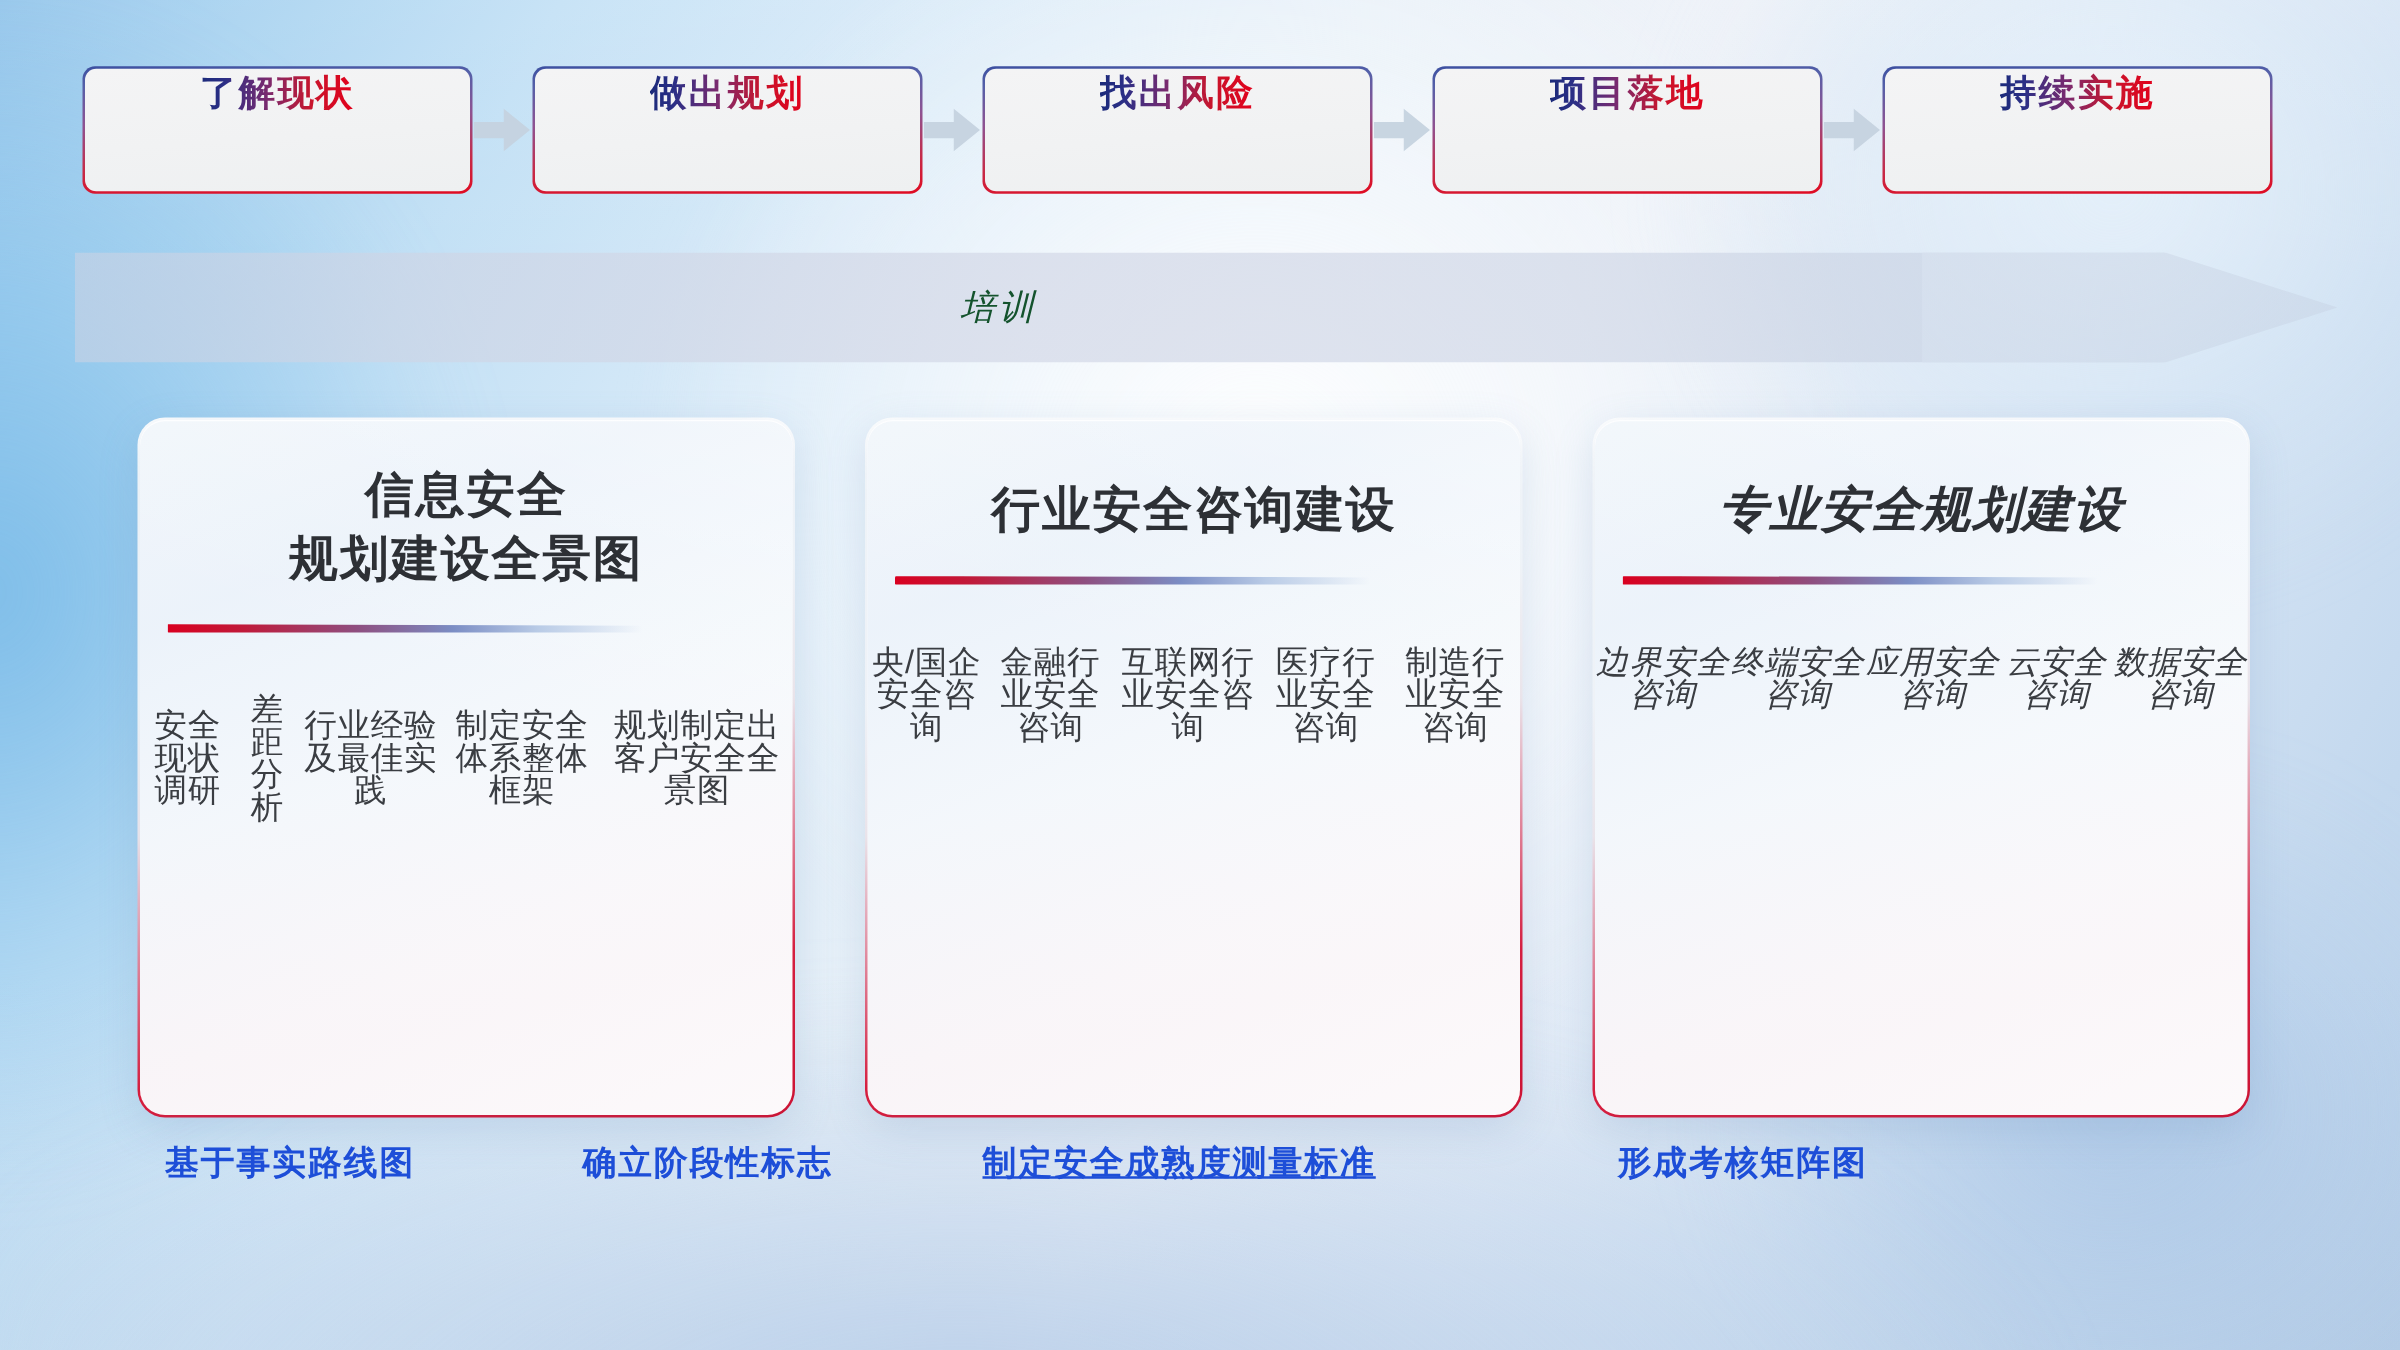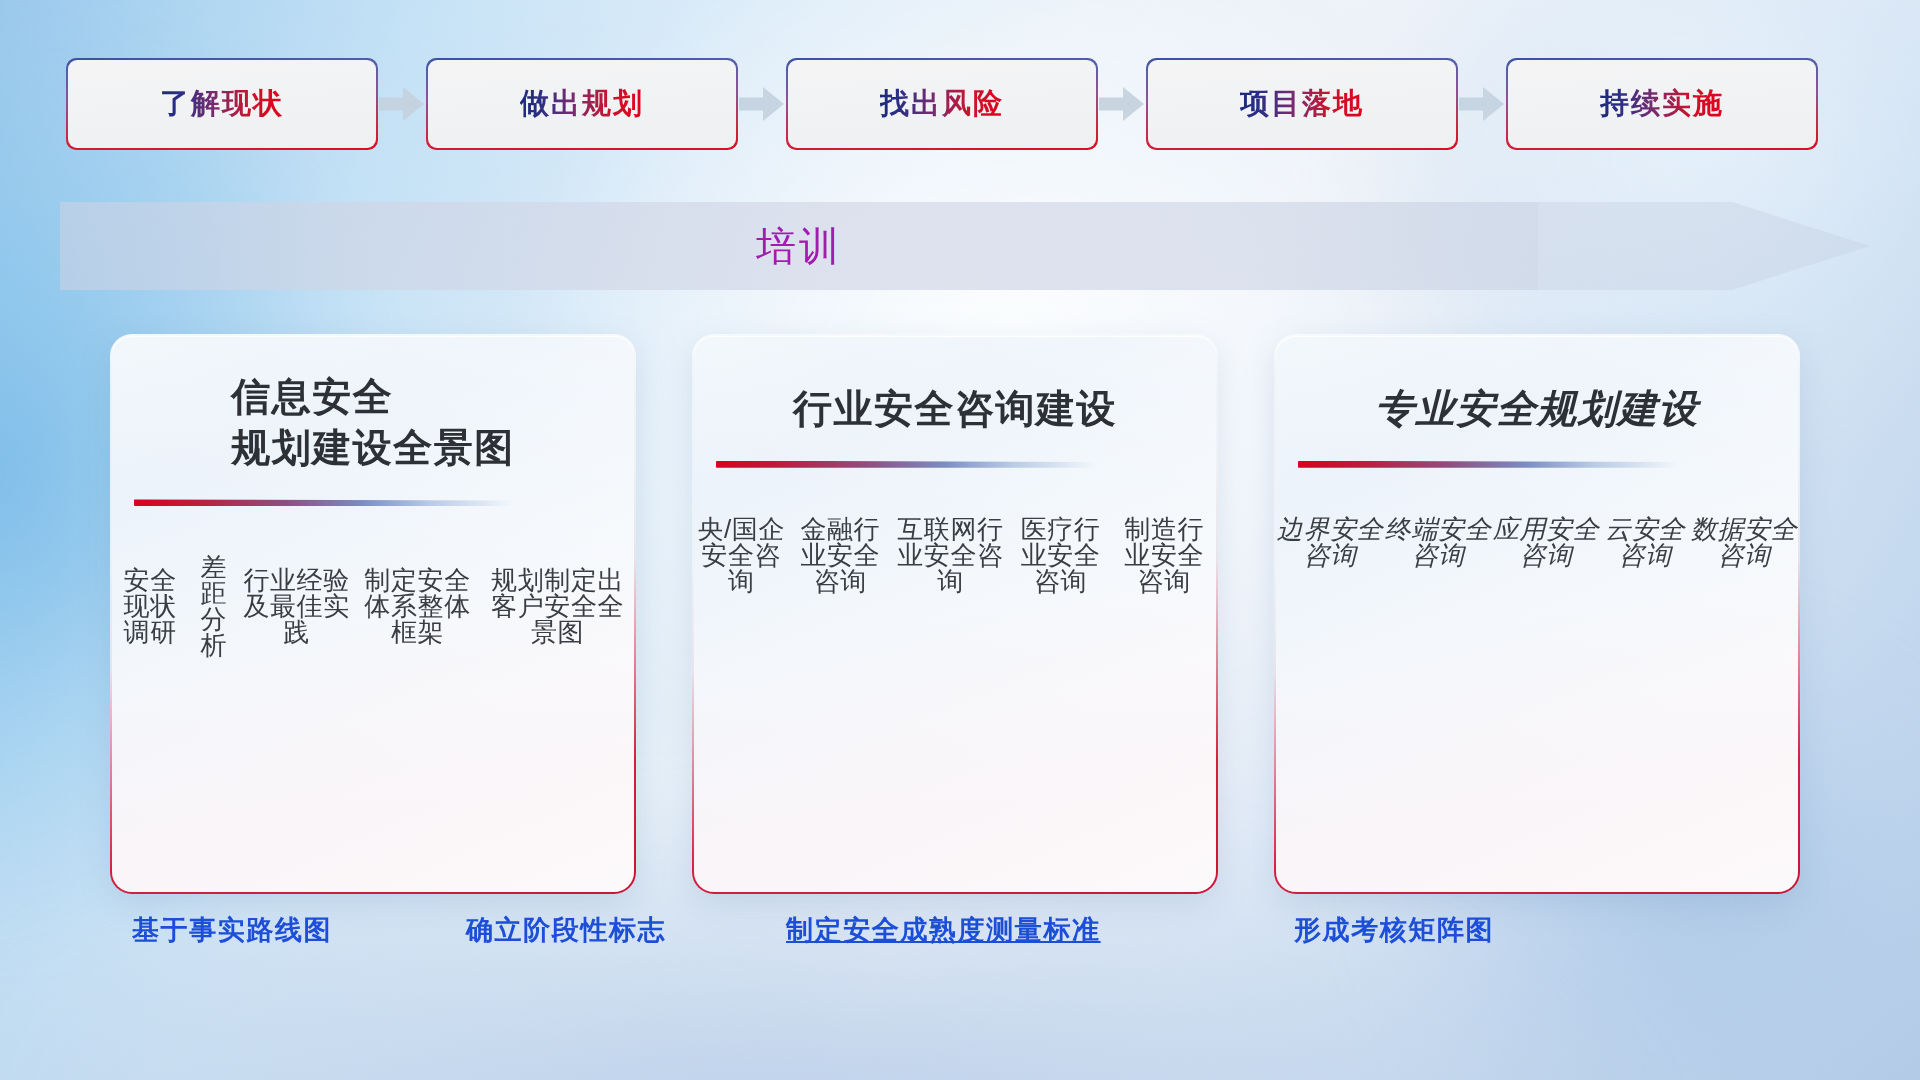--- a/index.html
+++ b/index.html
@@ -58,24 +58,24 @@
 
   
   #step-row{
     position:absolute; left:0; top:66px; width:1920px; height:76px;
     display:flex; align-items:center; justify-content:flex-start;
     padding-left:68px;
   }
   .step-wrap{ display:flex; align-items:center; }
   .step-box{
     position:relative;
-    width:308px; height:88px;
+    width:308px; height:98px;
     border-radius:9px;
     background:#86efac;
-    display:flex; align-items:center; justify-content:center;
+    display:flex; justify-content:center;
     overflow:visible;
   }
   .step-box::before{
     content:"";
     position:absolute; inset:-1.6px;
     border-radius:10px;
     background:linear-gradient(178deg,#3c4fa0 0%, #5560a8 14%, #8e5392 42%, #c62b48 74%, #e00b22 100%);
     z-index:0;
   }
   .step-box::after{
@@ -101,21 +101,21 @@
   .step-arrow svg{ display:block; }
 
   
   #training-banner{
     position:absolute; left:60px; top:202px; width:1810px; height:88px;
   }
   #training-banner svg{ position:absolute; inset:0; }
   #training-label{
     position:absolute; left:0; top:0; width:1478px; height:88px;
     display:flex; align-items:center; justify-content:center;
-    font-size:40px; font-weight:400; color:#a21caf; letter-spacing:3px;
+    font-size:28px; font-weight:400; color:#14532d; letter-spacing:3px;font-style:italic;
   }
 
   
   #cards{
     position:absolute; left:0; top:336px; width:1920px; height:556px;
   }
   .card{
     position:absolute; top:0; width:522px; height:556px;
   }
   .card.c1{ left:112px; }
@@ -149,21 +149,21 @@
     display:flex; flex-direction:column; align-items:center;
   }
   .card-sheen{
     position:absolute; left:-10%; top:-20%; width:130%; height:80%;
     background:linear-gradient(200deg, rgba(255,255,255,.55) 0%, rgba(255,255,255,.12) 45%, rgba(255,255,255,0) 70%);
     pointer-events:none;
   }
   .card-title{
     position:relative;
     margin-top:48px;
-    text-align:left;
+    text-align:center;
     font-size:39px; font-weight:700; color:#2d3035;
     line-height:1.30; letter-spacing:1.5px;
     padding:0 26px;
   }
   .card-title.two-line{ margin-top:36px; }
   .card-divider{
     position:relative;
     margin-top:26px;
     width:380px; height:7px;
     background:linear-gradient(90deg,#d90020 0%, #c01a3a 16%, #8e4f80 40%, #7b8dc4 60%, #b9cbe6 78%, rgba(232,240,248,0) 100%);

